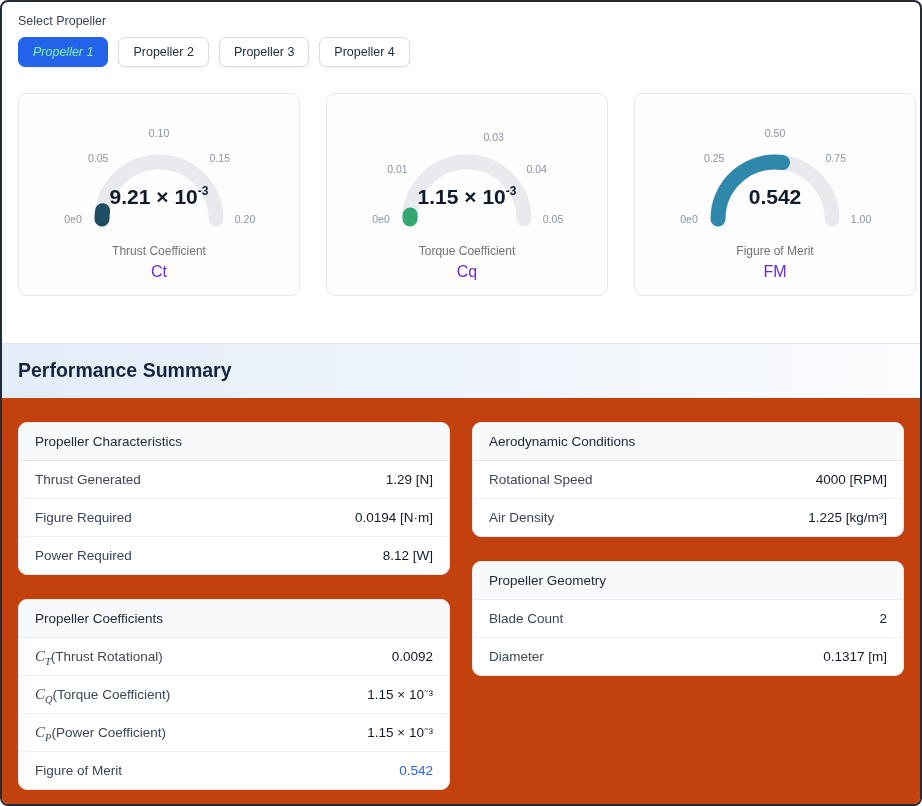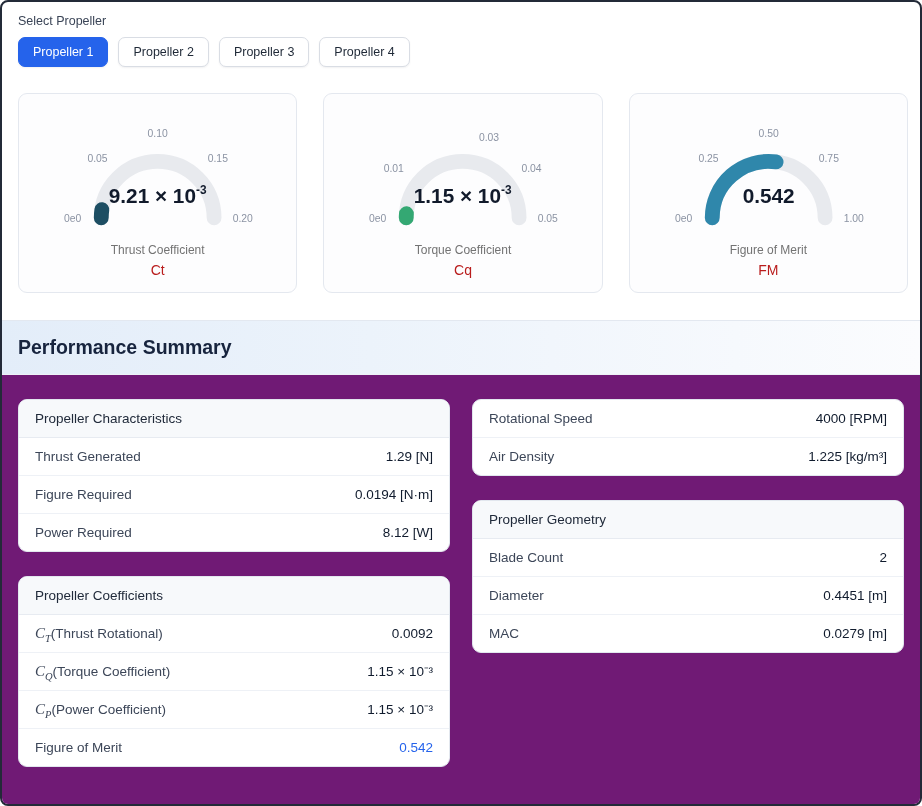--- a/index.html
+++ b/index.html
@@ -7,53 +7,53 @@
   body { font-family: "Liberation Sans", sans-serif; }
 
   .screen {
     width: 922px; height: 806px;
     border: 2px solid #232a38; border-radius: 8px;
     overflow: hidden; background: #ffffff;
     display: flex; flex-direction: column;
   }
 
   
-  .top { padding: 12px 12px 0 16px; }
+  .top { padding: 12px 4px 0 16px; }
   .select-label { font-size: 12.5px; color: #3a4456; margin-bottom: 9px; }
   .btn-row { display: flex; gap: 10px; }
   .btn {
     font-family: inherit; font-size: 12.5px; padding: 7px 14px;
     border-radius: 7px; border: 1px solid #d9dde4; background: #ffffff;
     color: #1f2937; cursor: pointer; box-shadow: 0 1px 2px rgba(16,24,40,0.06);
   }
-  .btn.active { background: #2563eb; border-color: #2563eb; color: #ffffff; }
+  .btn.active { background: #2563eb; border-color: #2563eb; color: #86efac; font-style: italic; }
 
   
   .gauge-row { display: flex; gap: 26px; margin-top: 26px; }
   .gauge-card {
     flex: 1; border: 1px solid #e4e8ef; border-radius: 9px;
     background: #fdfdfe; padding: 12px 10px 14px 10px; text-align: center;
   }
   .gauge-chart svg { width: 100%; display: block; }
   .gauge-title { font-size: 12px; color: #737373; }
-  .gauge-sub { font-size: 14px; color: #b91c1c; margin-top: 5px; }
+  .gauge-sub { font-size: 16px; color: #6d28d9; margin-top: 5px; }
 
   
   .band {
-    margin-top: 27px;
+    margin-top: 47px;
     border-top: 1px solid #e3e8f0;
     border-bottom: 1px solid #eef2f7;
     background: linear-gradient(90deg, #e3edf9 0%, #ecf3fb 40%, #fbfcfe 100%);
     padding: 15px 16px;
   }
   .band .heading { font-size: 19.5px; color: #17243e; font-weight: 700; }
 
   
   .summary-body {
-    background: #701a75; padding: 24px 16px 16px 16px;
+    background: #c2410c; padding: 24px 16px 16px 16px;
     display: flex; gap: 22px; flex: 1;
   }
   .col { flex: 1; display: flex; flex-direction: column; gap: 24px; }
   .card {
     background: #ffffff; border: 1px solid #e2e7ee; border-radius: 9px;
     overflow: hidden;
   }
   .card-h {
     background: #f7f9fb; border-bottom: 1px solid #e7ebf1;
     padding: 11px 16px; font-size: 13.5px; color: #202a3a; font-weight: 500;
@@ -182,42 +182,39 @@
           <span class="r-label">Figure of Merit</span>
           <span class="r-value hl">0.542</span>
         </div>
       </div>
 
     </div>
 
     <div class="col">
 
       <div class="card">
+        <div class="card-h">Aerodynamic Conditions</div>
         <div class="r">
           <span class="r-label">Rotational Speed</span>
           <span class="r-value">4000 [RPM]</span>
         </div>
         <div class="r">
           <span class="r-label">Air Density</span>
           <span class="r-value">1.225 [kg/m³]</span>
         </div>
       </div>
 
       <div class="card">
         <div class="card-h">Propeller Geometry</div>
         <div class="r">
           <span class="r-label">Blade Count</span>
           <span class="r-value">2</span>
         </div>
         <div class="r">
           <span class="r-label">Diameter</span>
-          <span class="r-value">0.4451 [m]</span>
-        </div>
-        <div class="r">
-          <span class="r-label">MAC</span>
-          <span class="r-value">0.0279 [m]</span>
+          <span class="r-value">0.1317 [m]</span>
         </div>
       </div>
 
     </div>
 
   </div>
 </div>
 
 </body></html>

